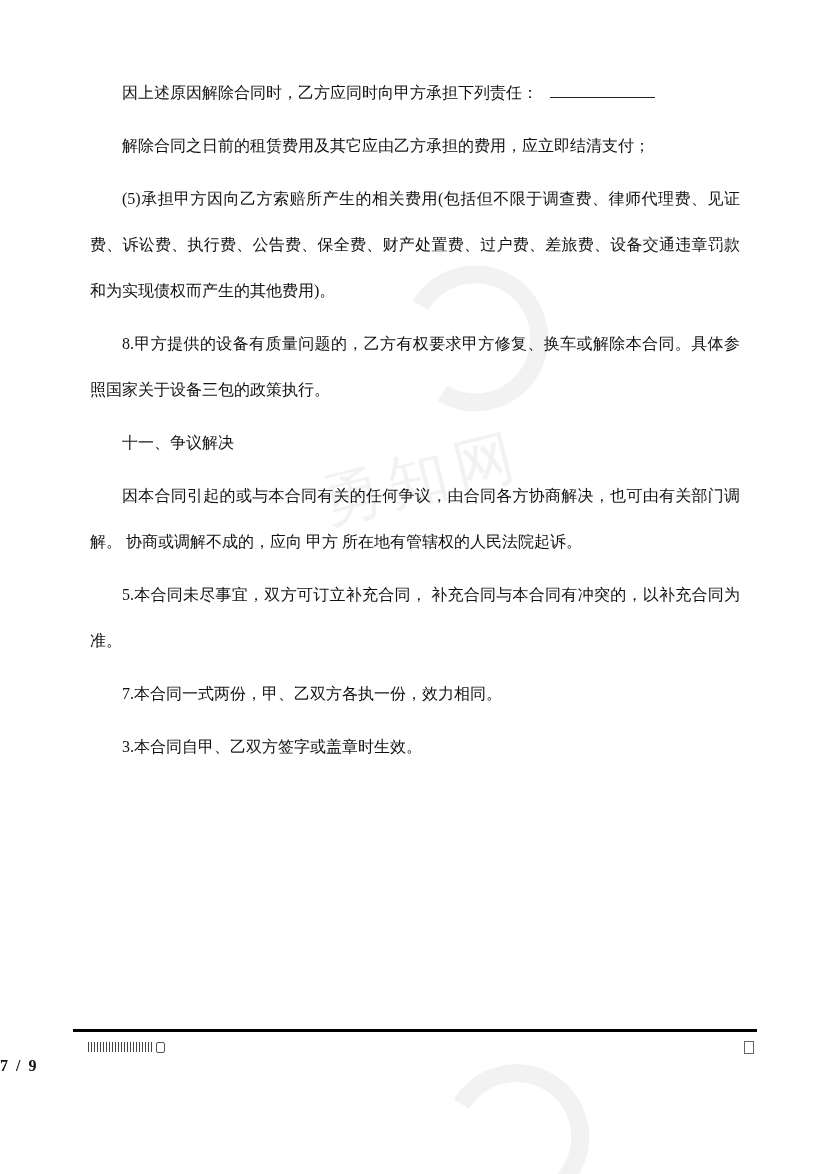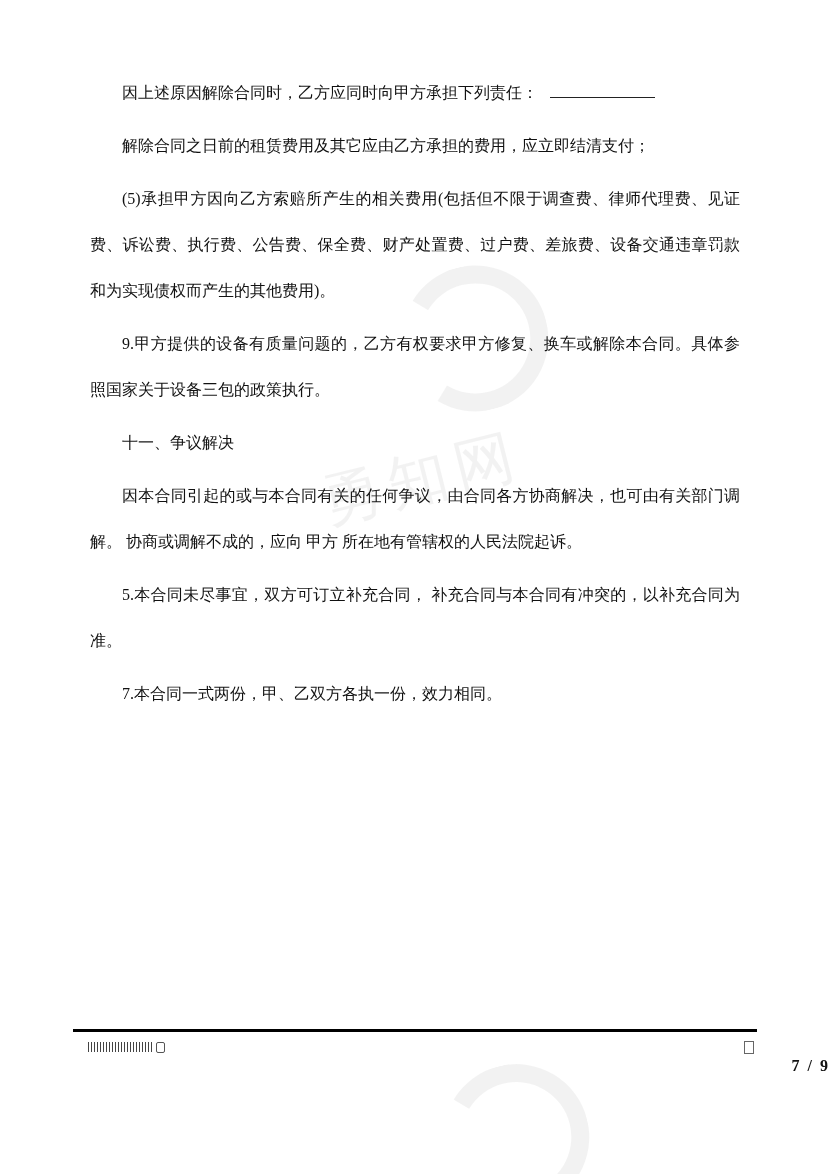--- a/index.html
+++ b/index.html
@@ -99,21 +99,21 @@
     top: 1041px;
     width: 8px;
     height: 11px;
     border: 1px solid #666;
   }
   .page-number {
     position: absolute;
     top: 1057px;
     left: 0;
     right: 0;
-    text-align: right;
+    text-align: left;
     font-weight: bold;
     font-size: 16px;
     letter-spacing: 2px;
   }
 </style>
 </head>
 <body>
 
 <div class="page">
 
@@ -124,25 +124,26 @@
 
   <div class="wm wm-bottom">
     <div class="wm-ring"></div>
 
   </div>
 
   <div class="content">
     <p class="para"><span>因上述原因解除合同时，乙方应同时向甲方承担下列责任：</span><span class="blank"></span></p>
     <p class="para">解除合同之日前的租赁费用及其它应由乙方承担的费用，应立即结清支付；</p>
     <p class="para">(5)承担甲方因向乙方索赔所产生的相关费用(包括但不限于调查费、律师代理费、见证费、诉讼费、执行费、公告费、保全费、财产处置费、过户费、差旅费、设备交通违章罚款和为实现债权而产生的其他费用)。</p>
-    <p class="para">9.甲方提供的设备有质量问题的，乙方有权要求甲方修复、换车或解除本合同。具体参照国家关于设备三包的政策执行。</p>
+    <p class="para">8.甲方提供的设备有质量问题的，乙方有权要求甲方修复、换车或解除本合同。具体参照国家关于设备三包的政策执行。</p>
     <p class="heading">十一、争议解决</p>
     <p class="para">因本合同引起的或与本合同有关的任何争议，由合同各方协商解决，也可由有关部门调解。 协商或调解不成的，应向 甲方 所在地有管辖权的人民法院起诉。</p>
     <p class="para">5.本合同未尽事宜，双方可订立补充合同， 补充合同与本合同有冲突的，以补充合同为准。</p>
     <p class="para">7.本合同一式两份，甲、乙双方各执一份，效力相同。</p>
+    <p class="para">3.本合同自甲、乙双方签字或盖章时生效。</p>
   </div>
 
   <div class="footer-line"></div>
   <div class="footer-marks"></div>
   <div class="footer-marks-cap"></div>
   <div class="footer-corner"></div>
   <div class="page-number">7 / 9</div>
 
 </div>
 

